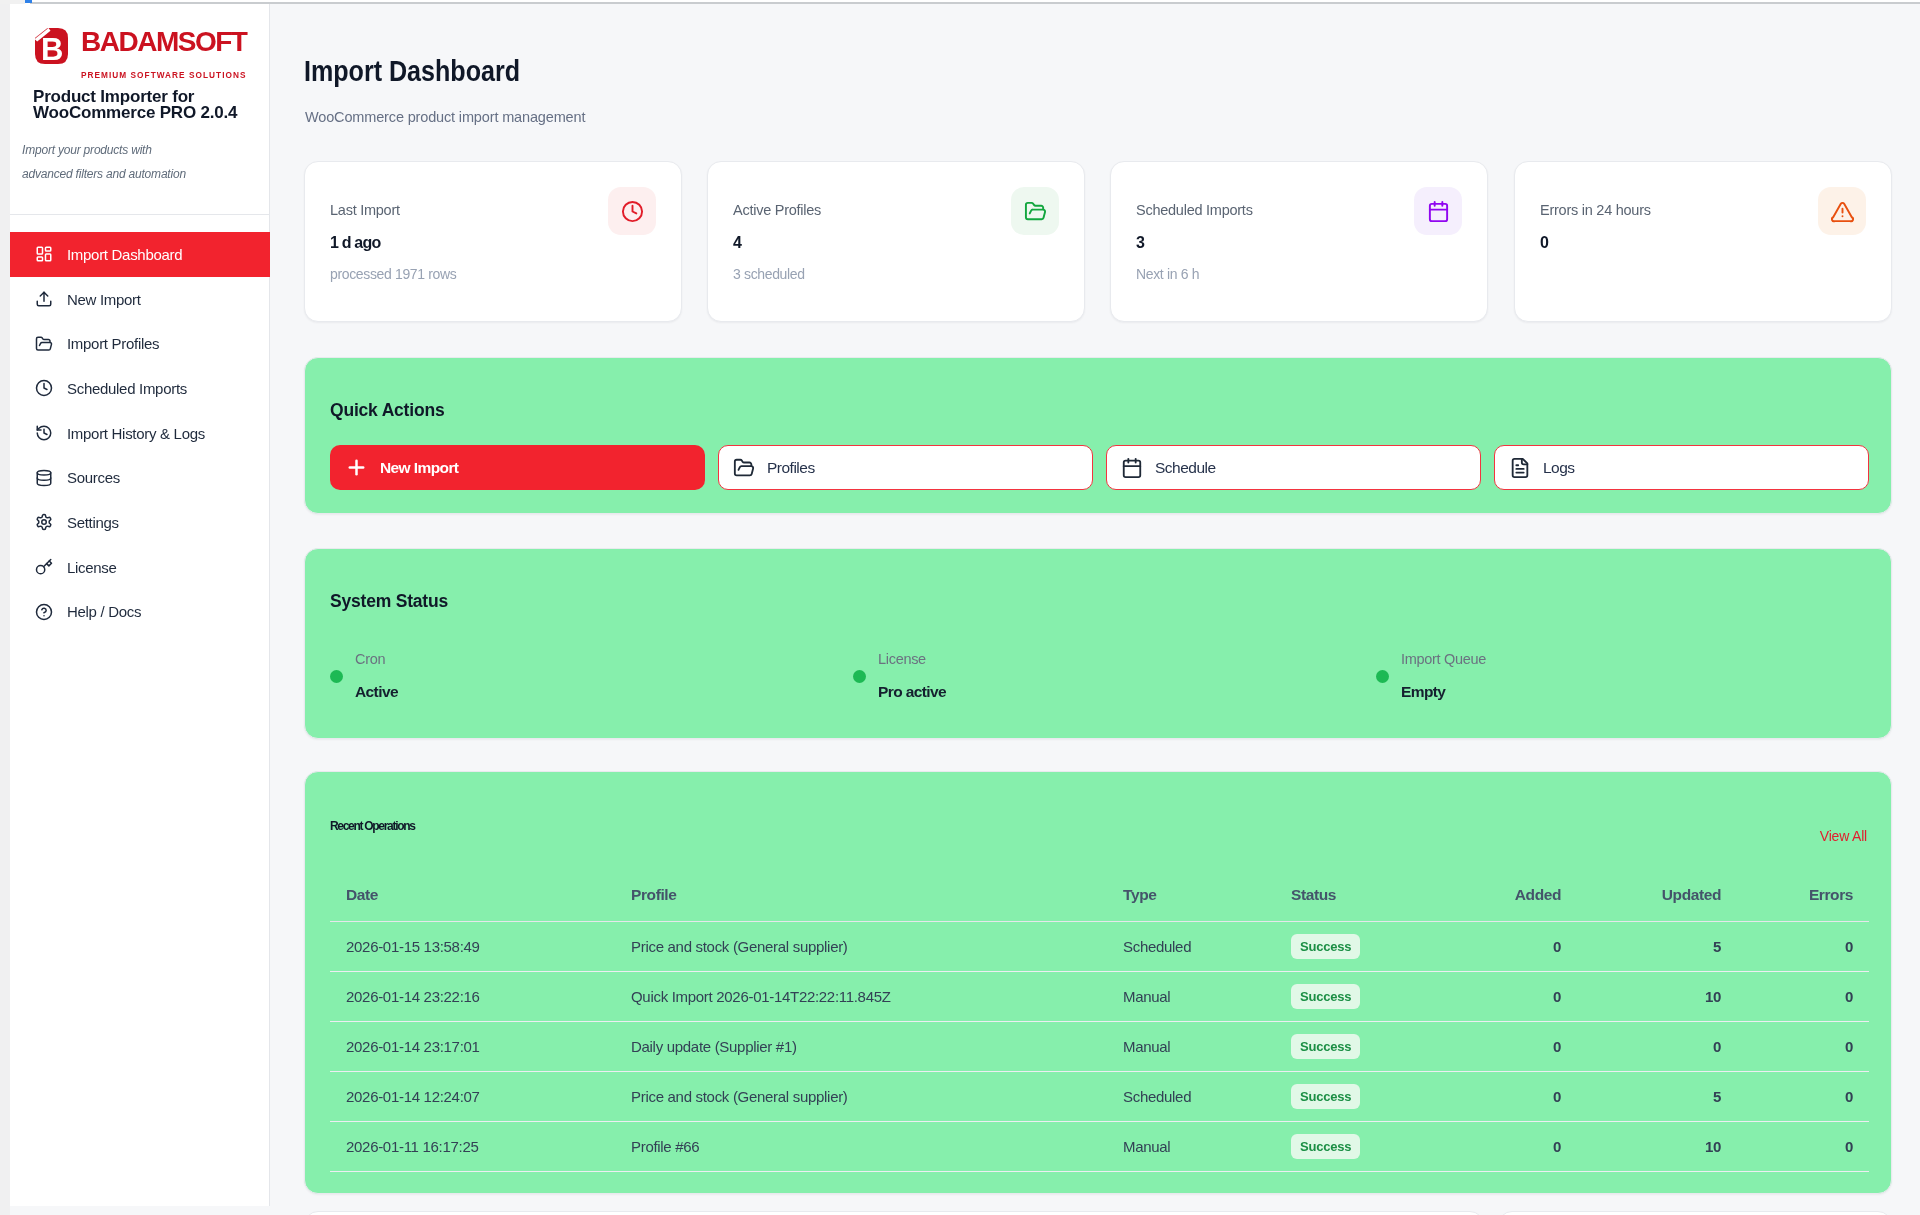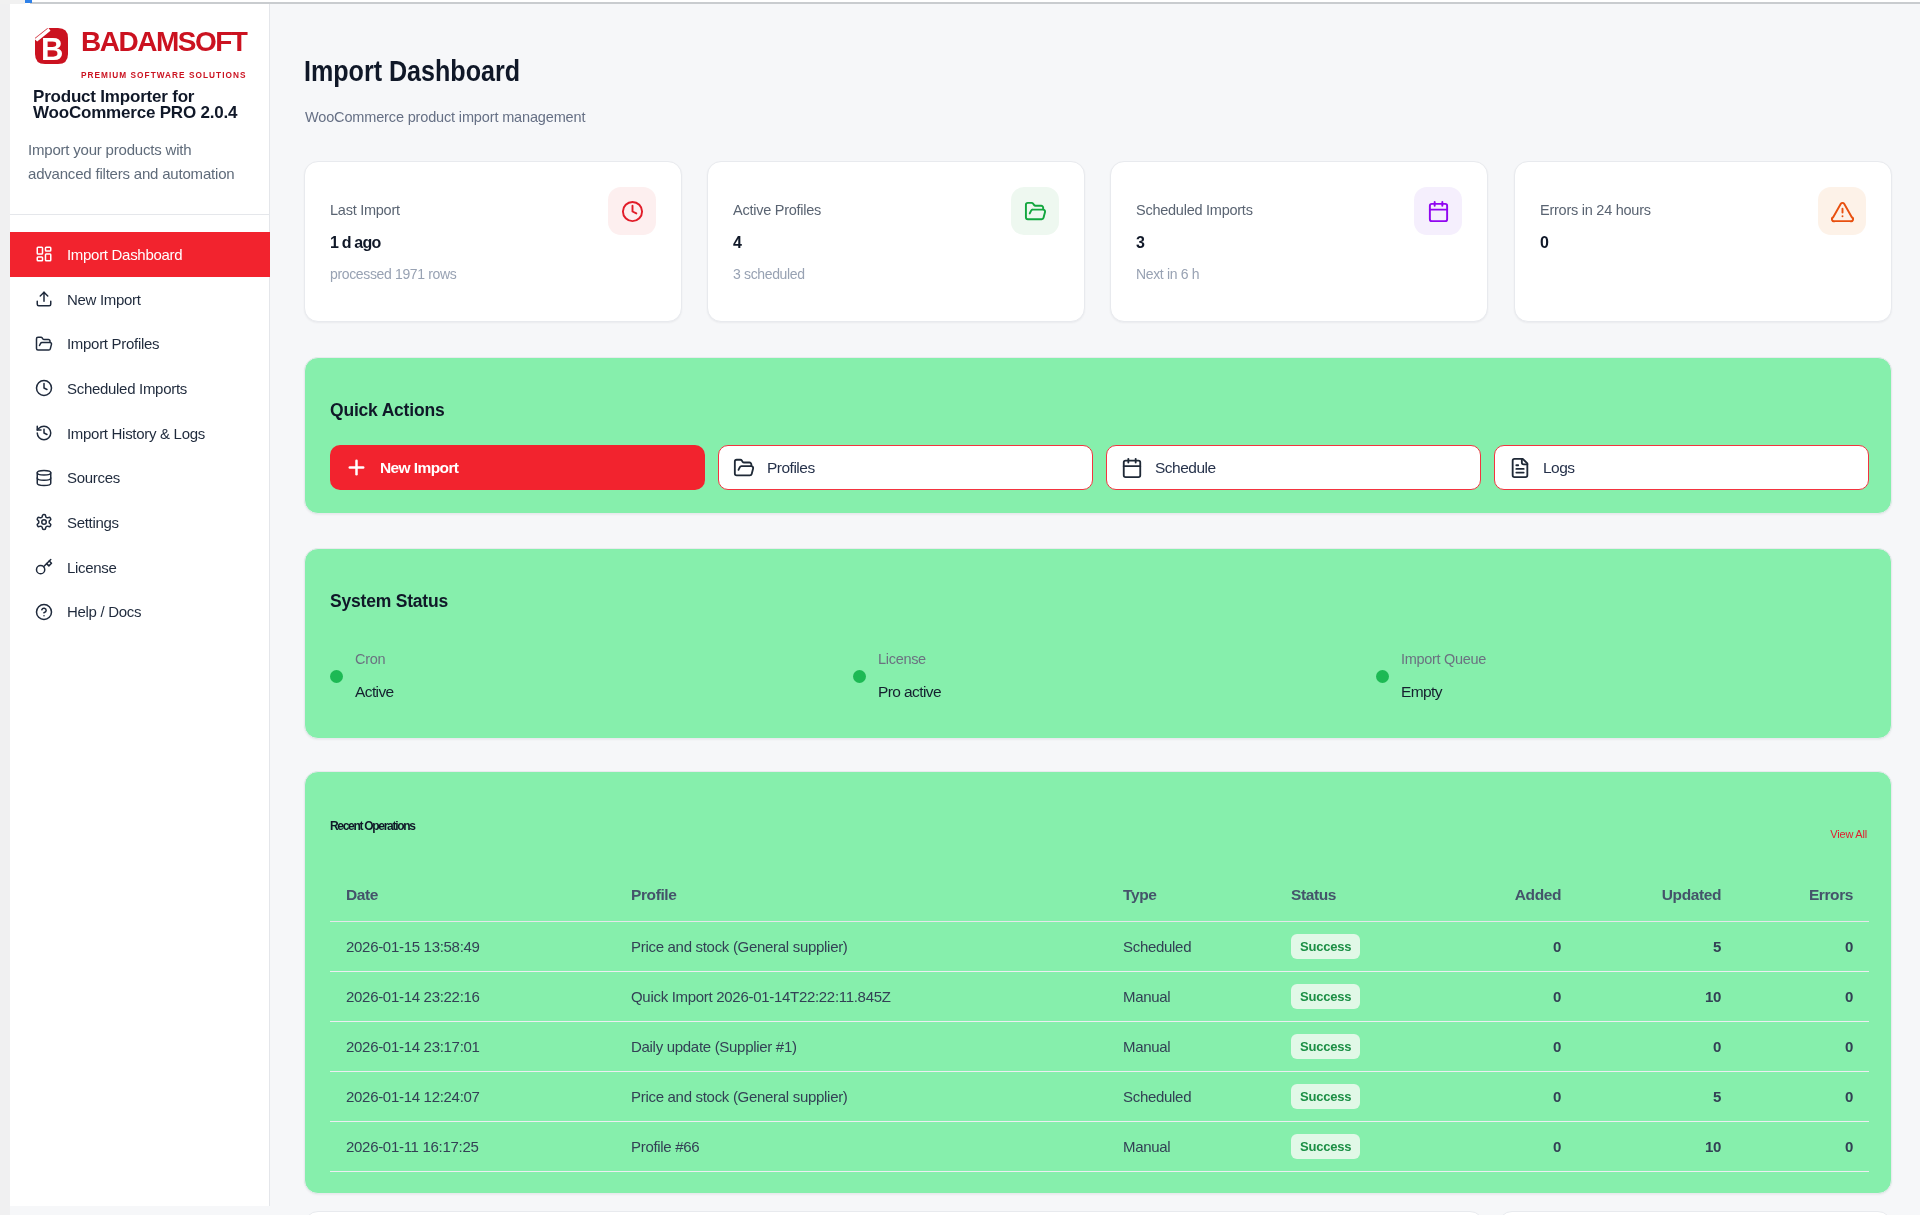--- a/index.html
+++ b/index.html
@@ -13,21 +13,21 @@
 .top-line { left:30px; top:2px; width:1890px; height:2px; background:#c9cccf; }
 .top-blue { left:25px; top:0; width:7px; height:3px; background:#2f81e8; }
 
 
 .left-strip { left:0; top:4px; width:10px; height:1211px; background:#f0f0f1; }
 .sidebar { left:10px; top:4px; width:260px; height:1202px; background:#fff; border-right:1px solid #e4e6ea; }
 .logo-row { position:absolute; left:25px; top:24px; width:230px; }
 .logo-text-main { color:#cb1220; font-weight:bold; font-size:28px; letter-spacing:-1.5px; line-height:26px; margin-top:1px; }
 .logo-text-sub { color:#cb1220; font-size:8.25px; letter-spacing:1.04px; font-weight:bold; margin-top:16px; white-space:nowrap; }
 .sb-title { position:absolute; left:23px; top:85px; font-size:17px; font-weight:bold; color:#101828; line-height:16.3px; letter-spacing:-0.2px; }
-.sb-desc { position:absolute; left:18px; top:134px; font-size:15px; color:#5f6b7a; line-height:24px; letter-spacing:-0.2px; }
+.sb-desc { position:absolute; left:12px; top:134px; font-size:12px; color:#5f6b7a; line-height:24px; letter-spacing:-0.2px;font-style:italic; }
 .sb-divider { position:absolute; left:0; top:210px; width:260px; height:1px; background:#e5e7eb; }
 .nav { position:absolute; left:0; top:228px; width:260px; }
 .nav-item { height:44.7px; display:flex; align-items:center; padding-left:25px; color:#1f2a3c; font-size:15px; font-weight:500; letter-spacing:-0.3px; }
 .nav-item svg { width:18px; height:18px; margin-right:14px; flex:none; }
 .nav-item.active { background:#f2232e; color:#fff; }
 
 
 .h1 { left:304px; top:57px; font-size:29px; font-weight:bold; color:#101828; line-height:1; transform:scaleX(0.865); transform-origin:left top; white-space:nowrap; }
 .h1sub { left:305px; top:110px; font-size:14.5px; color:#667085; letter-spacing:-0.15px; line-height:1; }
 
@@ -52,24 +52,24 @@
 .btn { position:absolute; top:87px; height:45px; width:375px; border-radius:10px; display:flex; align-items:center; font-size:15.5px; }
 .btn svg { width:23px; height:23px; margin:0 12px 0 15px; flex:none; }
 .btn.solid { background:#f2232e; color:#fff; font-weight:bold; letter-spacing:-0.6px; }
 .btn.ghost { background:#fff; border:1.5px solid #f3343f; color:#26324b; font-weight:500; letter-spacing:-0.5px; }
 .btn.ghost svg { width:22px; height:22px; margin:0 12px 0 14px; }
 
 
 .st-item { position:absolute; top:103px; white-space:nowrap; }
 .st-dot { position:absolute; left:0; top:17.5px; width:13px; height:13px; border-radius:50%; background:#1db954; }
 .st-lbl { position:absolute; left:25px; top:0; font-size:14.5px; color:#6b7280; letter-spacing:-0.3px; line-height:1; }
-.st-val { position:absolute; left:25px; top:32px; font-size:15.5px; font-weight:normal; color:#15202f; letter-spacing:-0.6px; line-height:1; }
-
-
-.viewall { position:absolute; right:24px; top:57px; color:#e11d2e; font-size:11px; letter-spacing:-0.2px; line-height:1; }
+.st-val { position:absolute; left:25px; top:32px; font-size:15.5px; font-weight:bold; color:#15202f; letter-spacing:-0.6px; line-height:1; }
+
+
+.viewall { position:absolute; right:24px; top:57px; color:#e11d2e; font-size:14px; letter-spacing:-0.2px; line-height:1; }
 table.ops { position:absolute; left:25px; top:100px; width:1539px; border-collapse:collapse; table-layout:fixed; }
 table.ops th { text-align:left; font-size:15.5px; color:#44546a; font-weight:bold; letter-spacing:-0.4px; padding:14px 16px 16px 16px; border-bottom:1px solid #e5e7eb; line-height:1.2; }
 table.ops td { font-size:15px; color:#334155; letter-spacing:-0.3px; padding:0 16px; height:50px; border-bottom:1px solid #eceef2; }
 table.ops tr:last-child td { border-bottom:1px solid #eceef2; }
 table.ops .r { text-align:right; }
 td.prof { color:#101828; letter-spacing:-0.5px; }
 td.typ { color:#475569; }
 td.num { color:#101828; font-weight:bold; }
 .badge { display:inline-block; background:#e1f8e7; color:#1c8f45; font-size:13px; font-weight:bold; padding:5px 9px; border-radius:6px; letter-spacing:-0.2px; }
 

